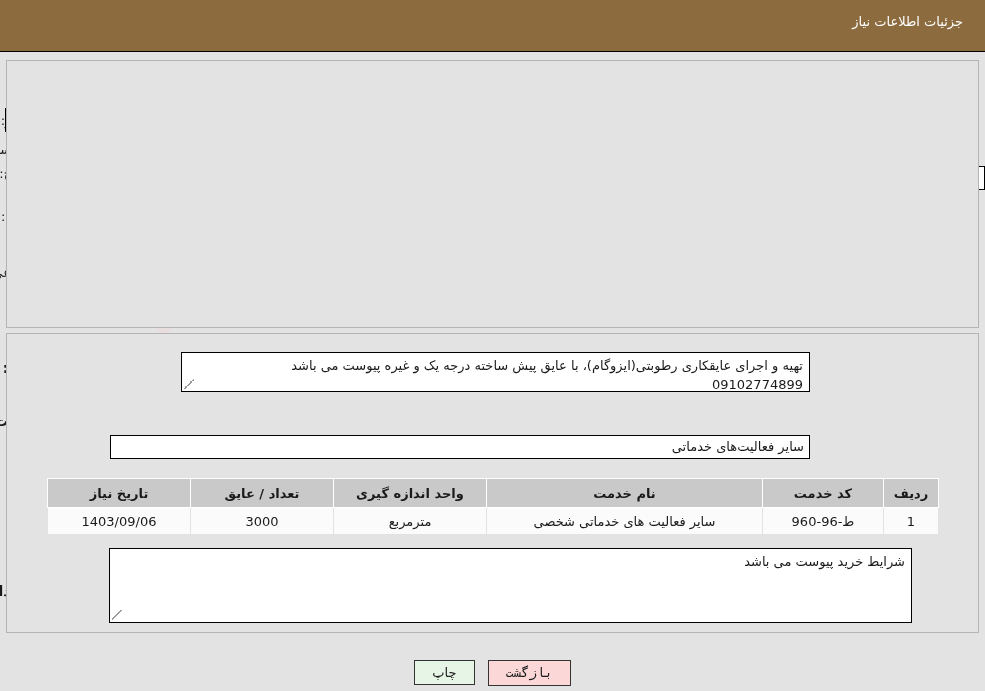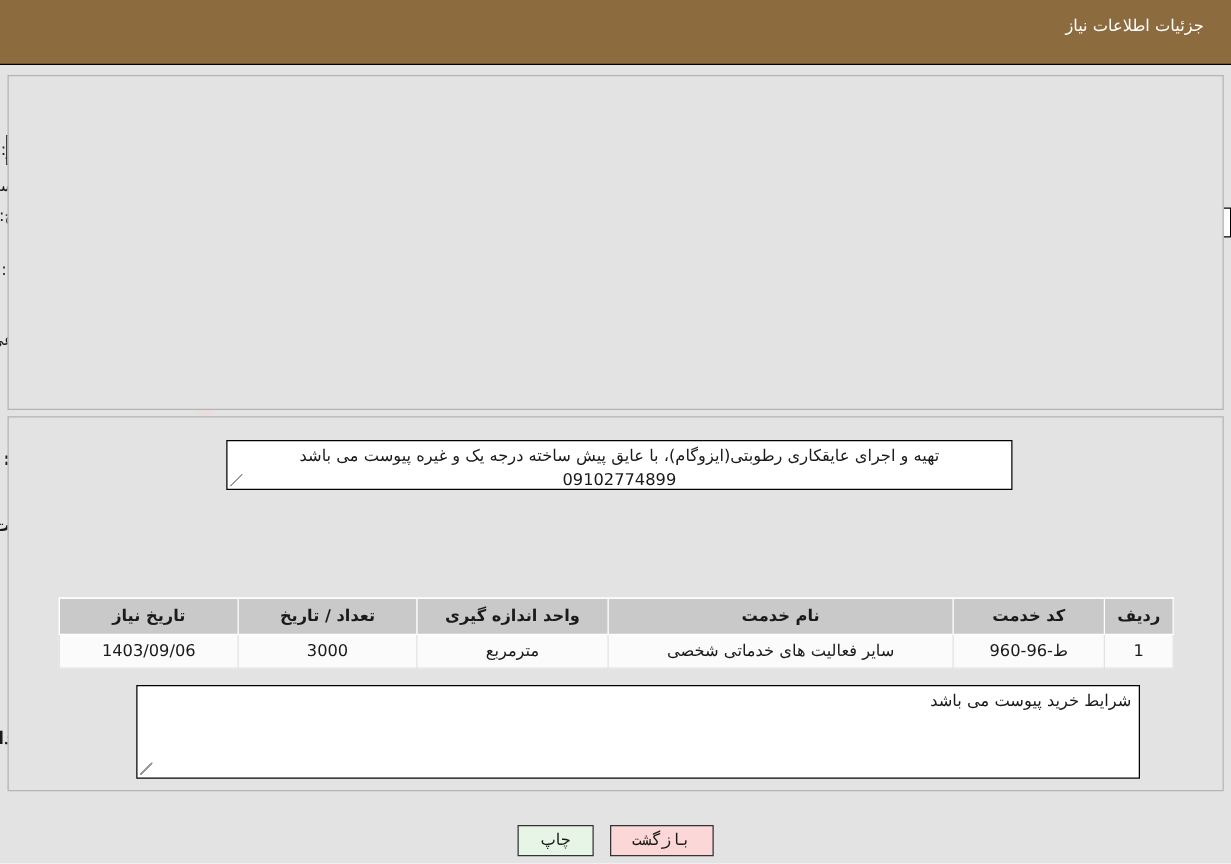--- a/index.html
+++ b/index.html
@@ -310,38 +310,39 @@
   <div class="lbl" style="top:299px; right:882px;">نوع فرآیند خرید :</div>
   <div class="radio" style="top:299px; right:800px;"></div>
   <div class="radio-lbl" style="top:298px; right:760px;">جزیی</div>
   <div class="radio on" style="top:299px; right:718px;"></div>
   <div class="radio-lbl" style="top:298px; right:660px;">متوسط</div>
   <div class="radio-lbl" style="top:298px; right:100px; left:120px; text-align:right;">پرداخت تمام یا بخشی از مبلغ خرید،از محل "اسناد خزانه اسلامی" خواهد بود.</div>
 
   <div class="panel" id="panel-mid"></div>
 
   <div class="section-title" style="top:360px; right:882px;">شرح کلی نیاز:</div>
-  <div class="ta" style="top:352px; right:175px; width:629px; height:40px; z-index:2;text-align:center;">تهیه و اجرای عایقکاری رطوبتی(ایزوگام)، با عایق پیش ساخته درجه یک و غیره پیوست می باشد
+  <div class="ta" style="top:352px; right:175px; width:629px; height:40px; z-index:2;">تهیه و اجرای عایقکاری رطوبتی(ایزوگام)، با عایق پیش ساخته درجه یک و غیره پیوست می باشد
 09102774899</div>
 
   <div class="hr" style="top:398px; right:8px; width:969px;"></div>
 
   <div class="section-title" style="top:413px; right:882px;">اطلاعات خدمات مورد نیاز</div>
 
   <div class="section-title" style="top:442px; right:882px;">گروه خدمت:</div>
+  <div class="fld" style="top:435px; right:175px; width:700px; z-index:2;">سایر فعالیت‌های خدماتی</div>
 
   <div class="tbl-wrap">
     <table class="grid">
       <thead>
         <tr>
           <th style="width:42px;">ردیف</th>
           <th style="width:108px;">کد خدمت</th>
           <th>نام خدمت</th>
           <th style="width:140px;">واحد اندازه گیری</th>
-          <th style="width:130px;">تعداد / تاریخ</th>
+          <th style="width:130px;">تعداد / عایق</th>
           <th style="width:130px;">تاریخ نیاز</th>
         </tr>
       </thead>
       <tbody>
         <tr>
           <td>1</td>
           <td>ط-96-960</td>
           <td>سایر فعالیت های خدماتی شخصی</td>
           <td>مترمربع</td>
           <td>3000</td>

